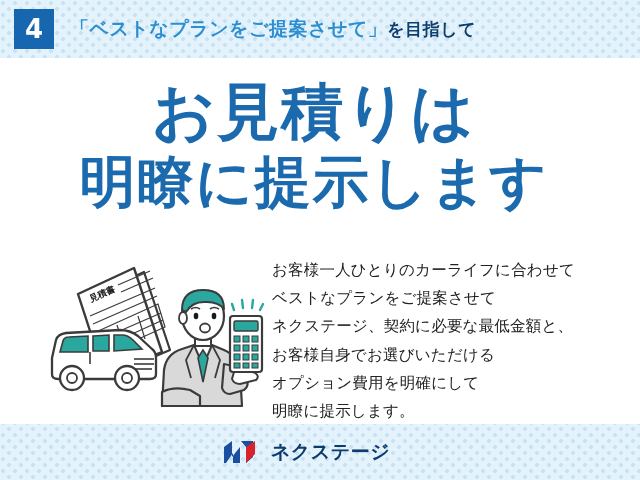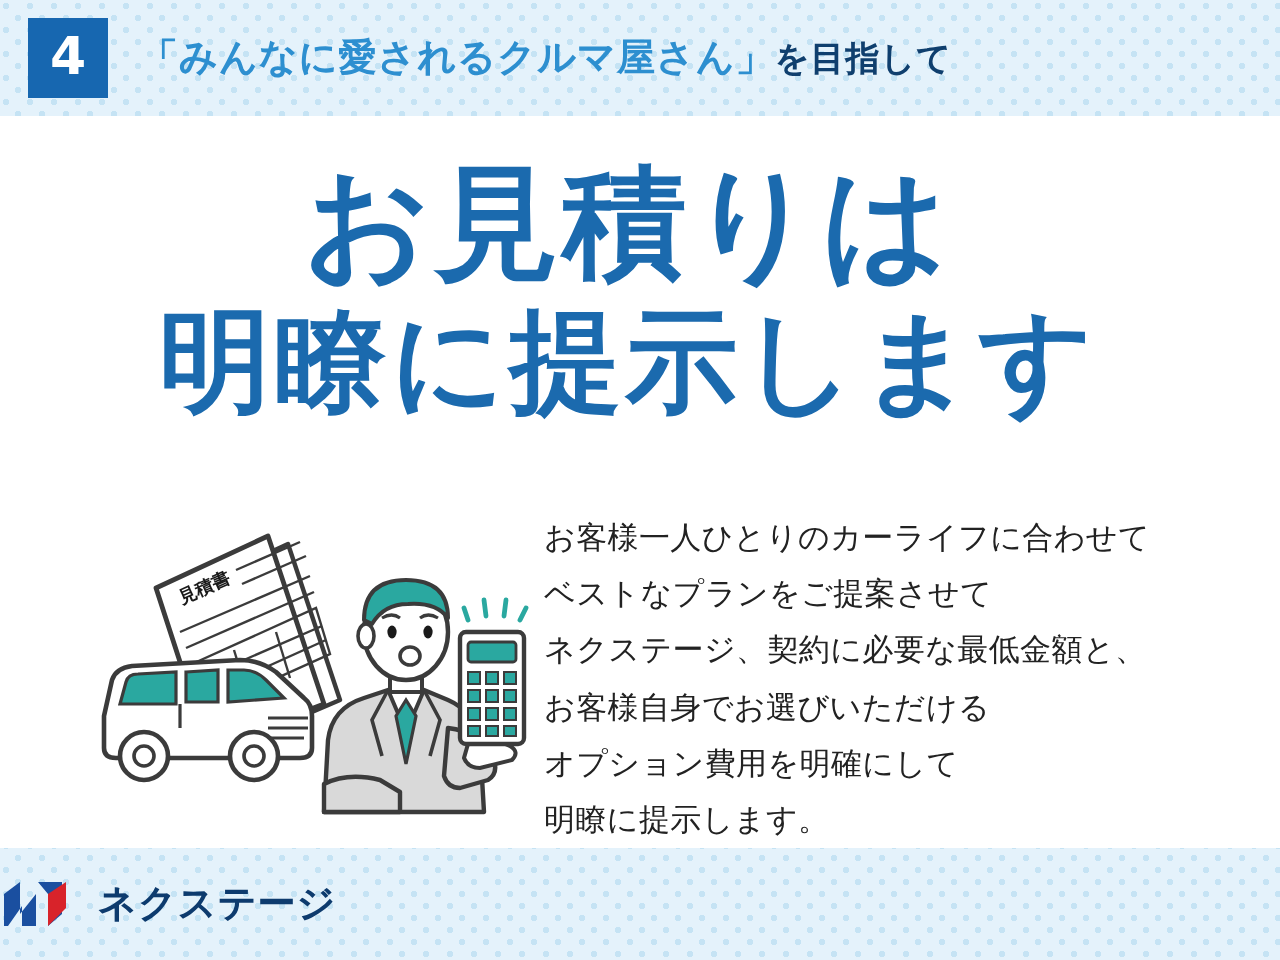--- a/index.html
+++ b/index.html
@@ -59,48 +59,48 @@
   .hl-1{font-size:62px;display:block;}
   .hl-2{font-size:56px;display:block;margin-top:10px;}
 
   
   .copy{
     position:absolute;left:272px;top:198px;width:360px;
     color:#222222;font-size:15.5px;line-height:1.82;
     font-family:"DejaVu Sans",sans-serif;
     letter-spacing:.2px;
   }
-  .copy span{display:block;white-space:nowrap;font-family:Liberation Mono, monospace;}
+  .copy span{display:block;white-space:nowrap;}
 
   
   .illus{position:absolute;left:34px;top:196px;width:240px;height:160px;}
 
   
   .footer{
     position:absolute;left:0;bottom:0;width:640px;height:56px;
-    display:flex;align-items:center;justify-content:flex-start;
+    display:flex;align-items:center;justify-content:center;
     padding-right:28px;box-sizing:border-box;
   }
   .logo{display:flex;align-items:center;gap:9px;}
   .logo-text{
     color:#0d3b6e;font-size:19px;font-weight:bold;letter-spacing:.5px;
     font-family:"DejaVu Sans",sans-serif;
   }
 </style>
 </head>
 <body>
 
 <div class="page">
 
   <div class="header">
     <div class="badge">
       <span class="badge-num">4</span>
     </div>
     <div class="header-title">
-      <span class="ht-quote">「みんなに愛されるクルマ屋さん」</span><span class="ht-tail">を目指して</span>
+      <span class="ht-quote">「ベストなプランをご提案させて」</span><span class="ht-tail">を目指して</span>
     </div>
   </div>
 
   <div class="card">
 
     <div class="headline">
       <span class="hl-1">お見積りは</span>
       <span class="hl-2">明瞭に提示します</span>
     </div>
 

